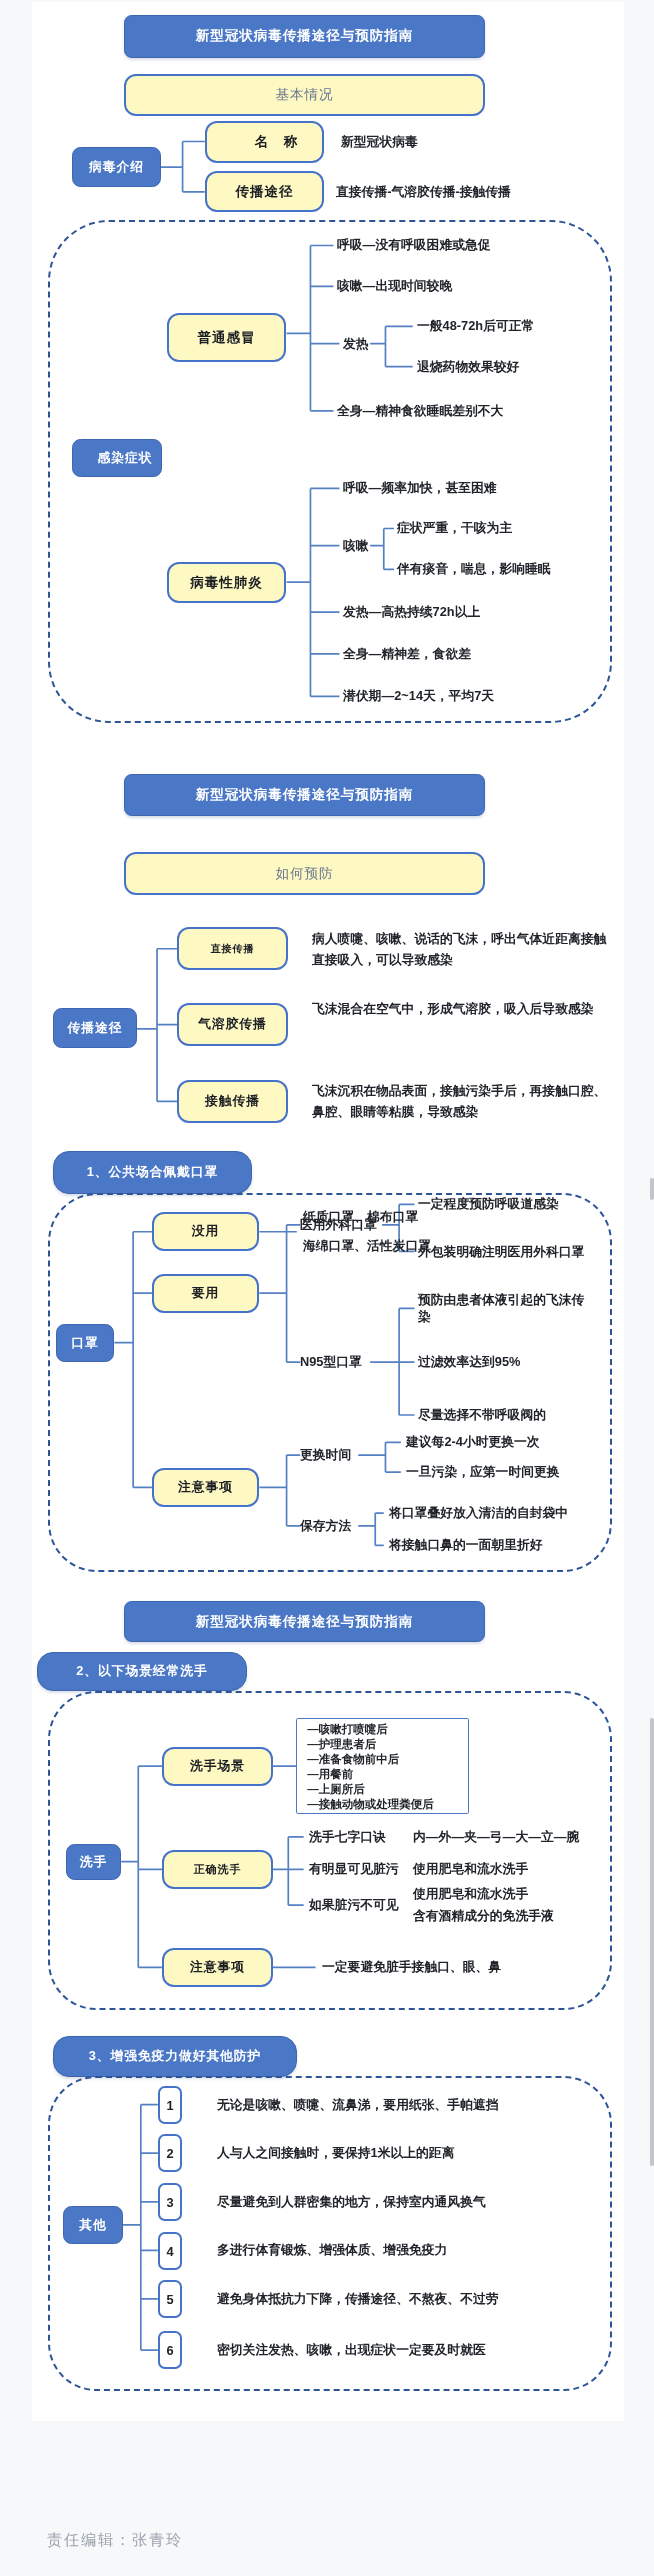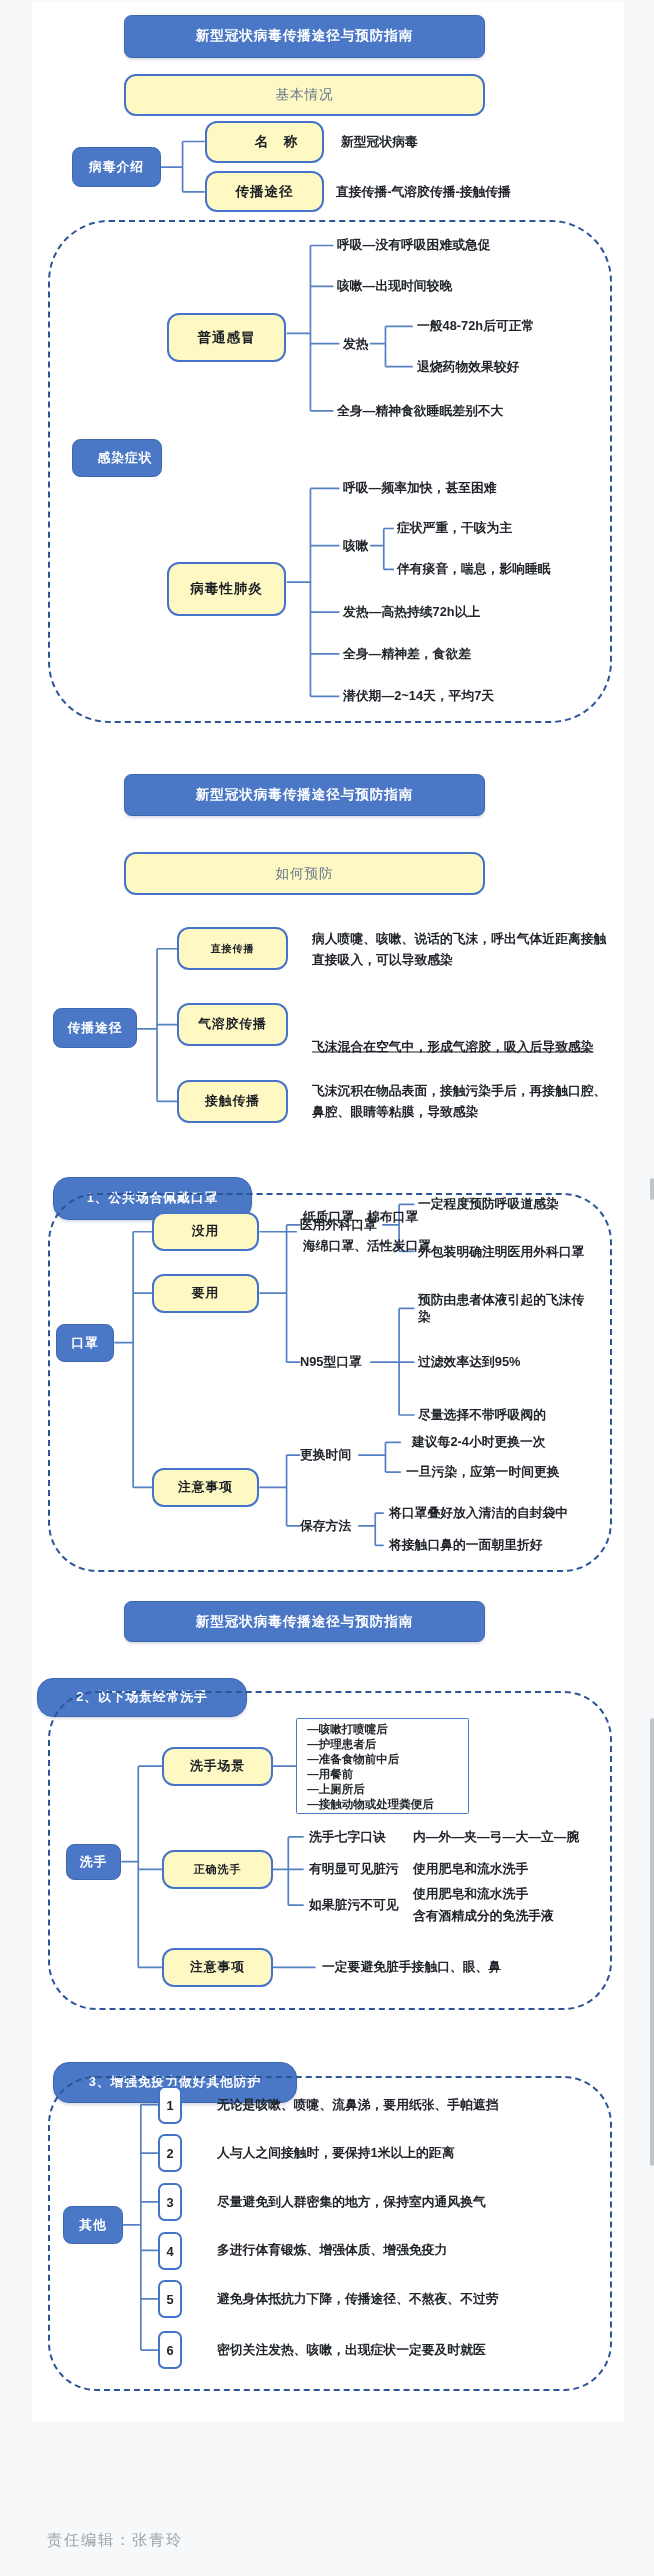--- a/index.html
+++ b/index.html
@@ -17,21 +17,20 @@
     background:#4a77c6;border:0.9px solid #3e66ae;border-radius:7.7px;
     color:#fff;display:flex;align-items:center;justify-content:center;
     font-size:13.6px;font-weight:600;letter-spacing:0.9px;
     box-shadow:0 1.7px 2.6px rgba(40,70,130,.18);
   }
   .secbar{
     background:#4a77c6;border:0.9px solid #3e66ae;border-radius:16px;
     color:#fff;display:flex;align-items:center;justify-content:center;
     font-size:12.8px;font-weight:600;letter-spacing:0.9px;
     box-shadow:0 1.7px 2.6px rgba(40,70,130,.18);
-    margin-top:26px;
   }
   .node{
     background:#4a77c6;border:0.9px solid #3e66ae;border-radius:8.5px;
     color:#fff;display:flex;align-items:center;justify-content:center;
     font-size:12.8px;font-weight:600;letter-spacing:0.9px;
   }
   
   .wbox{
     background:#fef9c3;border:2.6px solid #4573c9;border-radius:12px;
     display:flex;align-items:center;justify-content:center;
@@ -114,21 +113,21 @@
 <div class="abs wbox" style="left:167px;top:313px;width:119px;height:49px;">
     <span>普通感冒</span>
   </div>
 <div class="t" style="left:337px;top:245px;">呼吸—没有呼吸困难或急促</div>
 <div class="t" style="left:337px;top:286px;">咳嗽—出现时间较晚</div>
 <div class="t" style="left:343px;top:344px;">发热</div>
 <div class="t" style="left:417px;top:326px;">一般48-72h后可正常</div>
 <div class="t" style="left:417px;top:367px;">退烧药物效果较好</div>
 <div class="t" style="left:337px;top:411px;">全身—精神食欲睡眠差别不大</div>
 
-<div class="abs wbox" style="left:167px;top:562px;width:119px;height:54px;">
+<div class="abs wbox" style="left:167px;top:562px;width:119px;height:41px;">
     <span>病毒性肺炎</span>
   </div>
 <div class="t" style="left:343px;top:488px;">呼吸—频率加快，甚至困难</div>
 <div class="t" style="left:343px;top:546px;">咳嗽</div>
 <div class="t" style="left:397px;top:528px;">症状严重，干咳为主</div>
 <div class="t" style="left:397px;top:569px;">伴有痰音，喘息，影响睡眠</div>
 <div class="t" style="left:343px;top:612px;">发热—高热持续72h以上</div>
 <div class="t" style="left:343px;top:654px;">全身—精神差，食欲差</div>
 <div class="t" style="left:343px;top:696px;">潜伏期—2~14天，平均7天</div>
 
@@ -142,21 +141,21 @@
     <span>传播途径</span>
   </div>
 
 <div class="abs wbox" style="left:177px;top:927px;width:111px;height:43px;font-size:10px;">
     <span>直接传播</span>
   </div>
 <div class="t2" style="left:312px;top:949px;width:300px;">病人喷嚏、咳嗽、说话的飞沫，呼出气体近距离接触直接吸入，可以导致感染</div>
 <div class="abs wbox" style="left:177px;top:1003px;width:111px;height:43px;font-size:12.8px;">
     <span>气溶胶传播</span>
   </div>
-<div class="t" style="left:312px;top:1047px;text-decoration:underline;">飞沫混合在空气中，形成气溶胶，吸入后导致感染</div>
+<div class="t" style="left:312px;top:1009px;">飞沫混合在空气中，形成气溶胶，吸入后导致感染</div>
 <div class="abs wbox" style="left:177px;top:1080px;width:111px;height:43px;font-size:12.8px;">
     <span>接触传播</span>
   </div>
 <div class="t2" style="left:312px;top:1101px;width:303px;">飞沫沉积在物品表面，接触污染手后，再接触口腔、鼻腔、眼睛等粘膜，导致感染</div>
 
 <div class="abs secbar" style="left:53px;top:1151px;width:199px;height:43px;">
     <span>1、公共场合佩戴口罩</span>
   </div>
 <div class="abs dashedbox" style="left:48px;top:1193px;width:564px;height:379px;border-radius:49px;"></div>
 <div class="abs node" style="left:56px;top:1324px;width:58px;height:38px;">
@@ -177,21 +176,21 @@
 <div class="t2 tight" style="left:418px;top:1251px;width:167px;">外包装明确注明医用外科口罩</div>
 <div class="t" style="left:300px;top:1362px;">N95型口罩</div>
 <div class="t2 tight" style="left:418px;top:1308px;width:169px;">预防由患者体液引起的飞沫传染</div>
 <div class="t" style="left:418px;top:1362px;">过滤效率达到95%</div>
 <div class="t" style="left:418px;top:1415px;">尽量选择不带呼吸阀的</div>
 
 <div class="abs wbox" style="left:152px;top:1468px;width:107px;height:39px;font-size:12.8px;">
     <span>注意事项</span>
   </div>
 <div class="t" style="left:300px;top:1455px;">更换时间</div>
-<div class="t" style="left:406px;top:1442px;margin-left:6px;">建议每2-4小时更换一次</div>
+<div class="t" style="left:406px;top:1442px;">建议每2-4小时更换一次</div>
 <div class="t" style="left:406px;top:1472px;">一旦污染，应第一时间更换</div>
 <div class="t" style="left:300px;top:1526px;">保存方法</div>
 <div class="t" style="left:389px;top:1513px;">将口罩叠好放入清洁的自封袋中</div>
 <div class="t" style="left:389px;top:1545px;">将接触口鼻的一面朝里折好</div>
 
 <div class="abs bar" style="left:124px;top:1601px;width:361px;height:41px;">
     <span>新型冠状病毒传播途径与预防指南</span>
   </div>
 <div class="abs secbar" style="left:37px;top:1652px;width:210px;height:39px;">
     <span>2、以下场景经常洗手</span>

